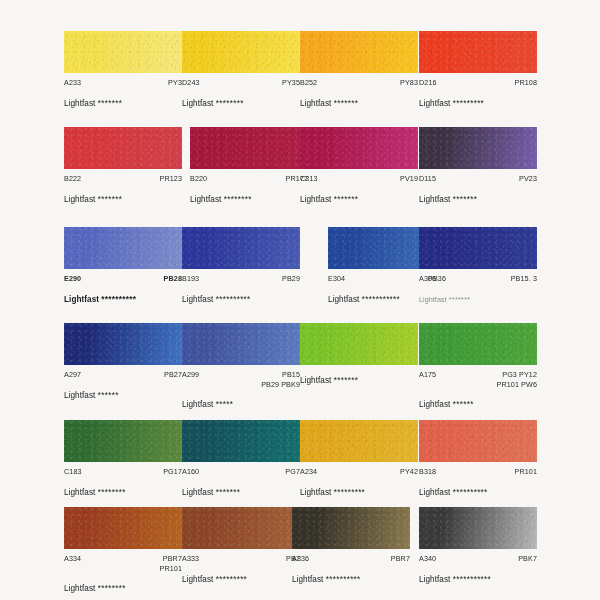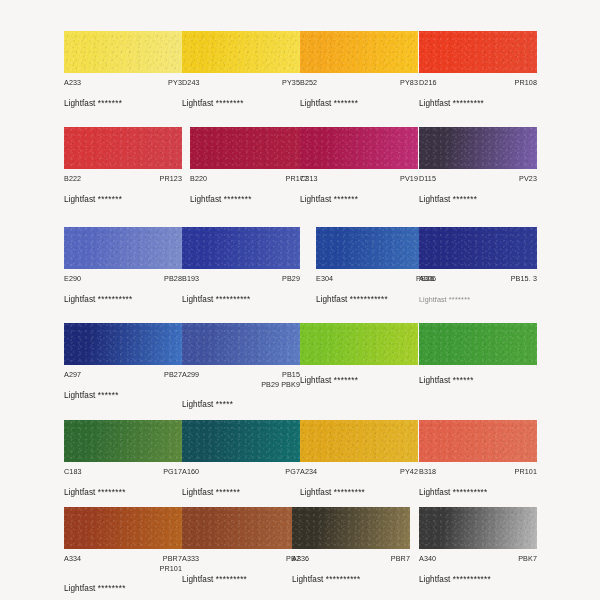--- a/index.html
+++ b/index.html
@@ -196,21 +196,21 @@
           <div class="wash" style="background: linear-gradient(100deg, rgb(59, 50, 68) 0%, rgb(59, 50, 68) 22%, rgb(122, 95, 174) 100%);"></div>
           <div class="tex"></div>
           <div class="tex2"></div>
         </div>
         <div class="codes">
           <span class="left">D115</span>
           <span class="right"><span>PV23</span></span>
         </div>
         <div class="lightfast"><span>Lightfast</span> <span class="stars">*******</span></div>
       </div>
-      <div class="cell" style="left: 64px; top: 227px;">
+      <div class="cell" style="left: 64px; top: 227px; font-weight: bold;">
         <div class="swatch">
           <div class="wash" style="background: linear-gradient(100deg, rgb(87, 103, 192) 0%, rgb(87, 103, 192) 22%, rgb(126, 142, 203) 100%);"></div>
           <div class="tex"></div>
           <div class="tex2"></div>
         </div>
         <div class="codes">
           <span class="left">E290</span>
           <span class="right"><span>PB28</span></span>
         </div>
         <div class="lightfast"><span>Lightfast</span> <span class="stars">**********</span></div>
@@ -220,21 +220,21 @@
           <div class="wash" style="background: linear-gradient(100deg, rgb(43, 55, 155) 0%, rgb(43, 55, 155) 22%, rgb(74, 91, 180) 100%);"></div>
           <div class="tex"></div>
           <div class="tex2"></div>
         </div>
         <div class="codes">
           <span class="left">B193</span>
           <span class="right"><span>PB29</span></span>
         </div>
         <div class="lightfast"><span>Lightfast</span> <span class="stars">**********</span></div>
       </div>
-      <div class="cell" style="left: 300px; top: 227px; padding-left: 16px;">
+      <div class="cell" style="left: 312px; top: 227px; padding-left: 16px;">
         <div class="swatch">
           <div class="wash" style="background: linear-gradient(100deg, rgb(35, 71, 156) 0%, rgb(35, 71, 156) 22%, rgb(63, 116, 189) 100%);"></div>
           <div class="tex"></div>
           <div class="tex2"></div>
         </div>
         <div class="codes">
           <span class="left">E304</span>
           <span class="right"><span>PB36</span></span>
         </div>
         <div class="lightfast"><span>Lightfast</span> <span class="stars">***********</span></div>
@@ -281,20 +281,24 @@
           <div class="tex"></div>
           <div class="tex2"></div>
         </div>
         <div class="lightfast"><span>Lightfast</span> <span class="stars">*******</span></div>
       </div>
       <div class="cell" style="left: 419px; top: 323px;">
         <div class="swatch">
           <div class="wash" style="background: linear-gradient(100deg, rgb(61, 154, 53) 0%, rgb(61, 154, 53) 22%, rgb(78, 165, 58) 100%);"></div>
           <div class="tex"></div>
           <div class="tex2"></div>
+        </div>
+        <div class="codes">
+          <span class="left">A175</span>
+          <span class="right"><span>PG3 PY12</span><span class="p2">PR101 PW6</span></span>
         </div>
         <div class="lightfast"><span>Lightfast</span> <span class="stars">******</span></div>
       </div>
       <div class="cell" style="left: 64px; top: 420px;">
         <div class="swatch">
           <div class="wash" style="background: linear-gradient(100deg, rgb(47, 107, 49) 0%, rgb(47, 107, 49) 22%, rgb(93, 138, 60) 100%);"></div>
           <div class="tex"></div>
           <div class="tex2"></div>
         </div>
         <div class="codes">

